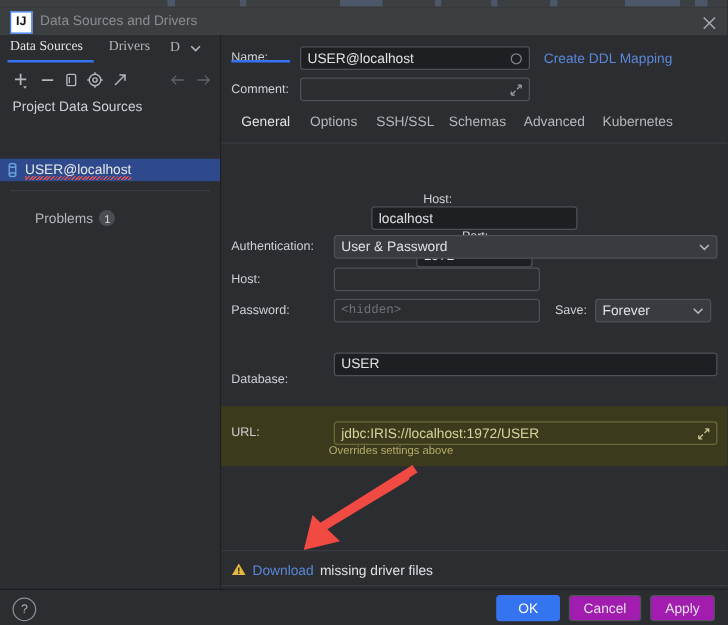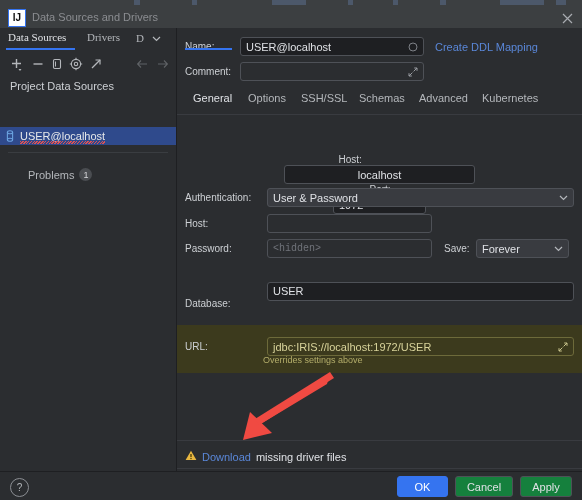--- a/index.html
+++ b/index.html
@@ -93,21 +93,21 @@
   .bottomsep2{position:absolute;left:0;top:440px;width:405px;height:1px;background:#393b40;}
   .testrow{position:absolute;left:8px;top:447px;display:flex;align-items:center;gap:10px;}
   .drvname{font-size:11px;color:#7a7d82;}
   .refresh{position:absolute;right:10px;top:447px;width:14px;height:14px;display:flex;align-items:center;justify-content:center;color:#b4b7bb;cursor:default;}
 
   
   .footer{position:absolute;left:0;top:471px;width:582px;height:29px;background:#2b2d30;border-top:1px solid #1e1f22;}
   .helpbtn{position:absolute;left:10px;top:6px;width:17px;height:17px;border-radius:50%;border:1px solid #8b8e93;
      display:flex;align-items:center;justify-content:center;font-size:10px;color:#b4b7bb;cursor:default;}
   .btn{position:absolute;top:4px;height:21px;box-sizing:border-box;border-radius:3px;border:1px solid #4e5157;
-     background:#15803d;color:#dfe1e5;font-size:11px;display:flex;align-items:center;justify-content:center;cursor:default;}
+     background:#a21caf;color:#dfe1e5;font-size:11px;display:flex;align-items:center;justify-content:center;cursor:default;}
   .btn.primary{background:#3574f0;border-color:#3574f0;color:#fff;}
 
   
   .arrow{position:absolute;left:0;top:0;width:582px;height:500px;pointer-events:none;}
 </style>
 </head>
 <body>
 
 <div id="app">
 
@@ -253,21 +253,21 @@
       <div class="rtab" style="left:174px;">Schemas</div>
       <div class="rtab" style="left:234px;">Advanced</div>
       <div class="rtab" style="left:297px;">Kubernetes</div>
     </div>
     <div class="rtab-underline"></div>
     <div class="rsep"></div>
 
 
     <div class="row" style="left:8px;top:126px;width:389px;flex-direction:column;">
       <span class="lab" style="width:82px;">Host:</span>
-      <span class="field lit" style="width:191px;justify-content:center;">
+      <span class="field lit" style="width:165px;">
         <span>localhost</span>
       </span>
       <span class="lab" style="margin-left:12px;width:32px;">Port:</span>
       <span class="field lit" style="width:93px;">
         <span>1972</span>
       </span>
     </div>
 
     <div class="row" style="left:8px;top:160px;width:389px;">
       <span class="lab" style="width:82px;">Authentication:</span>

